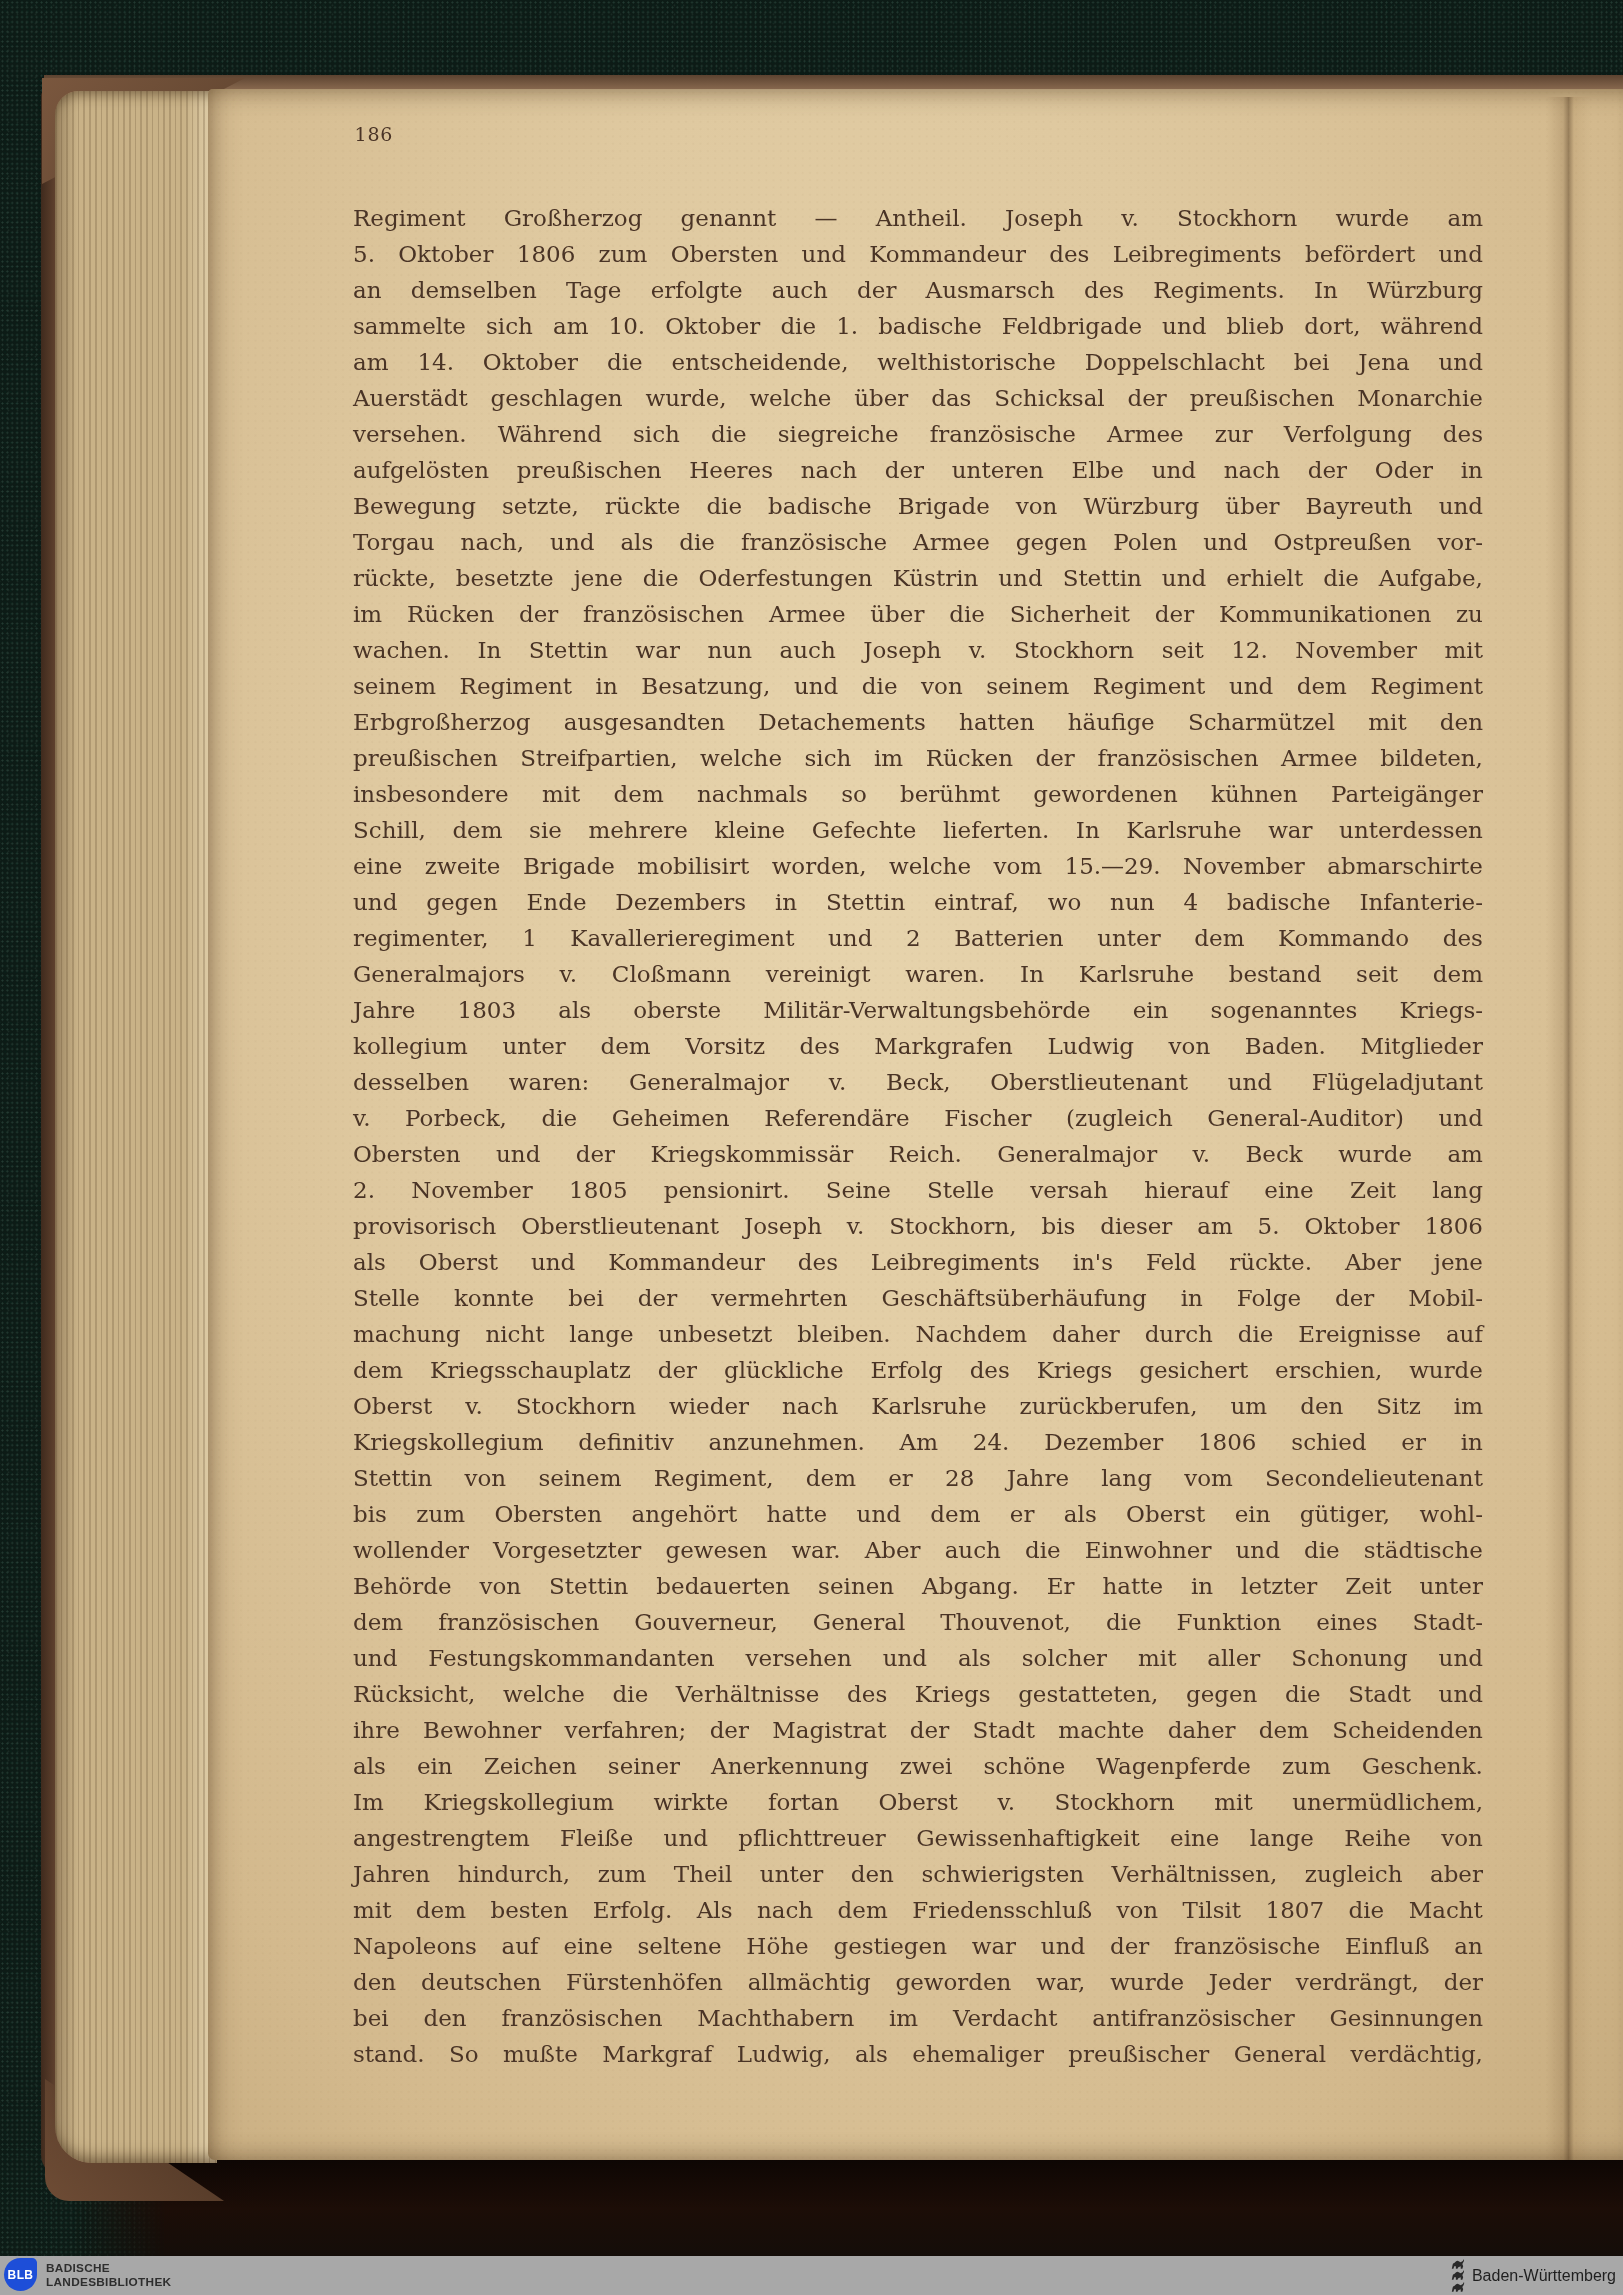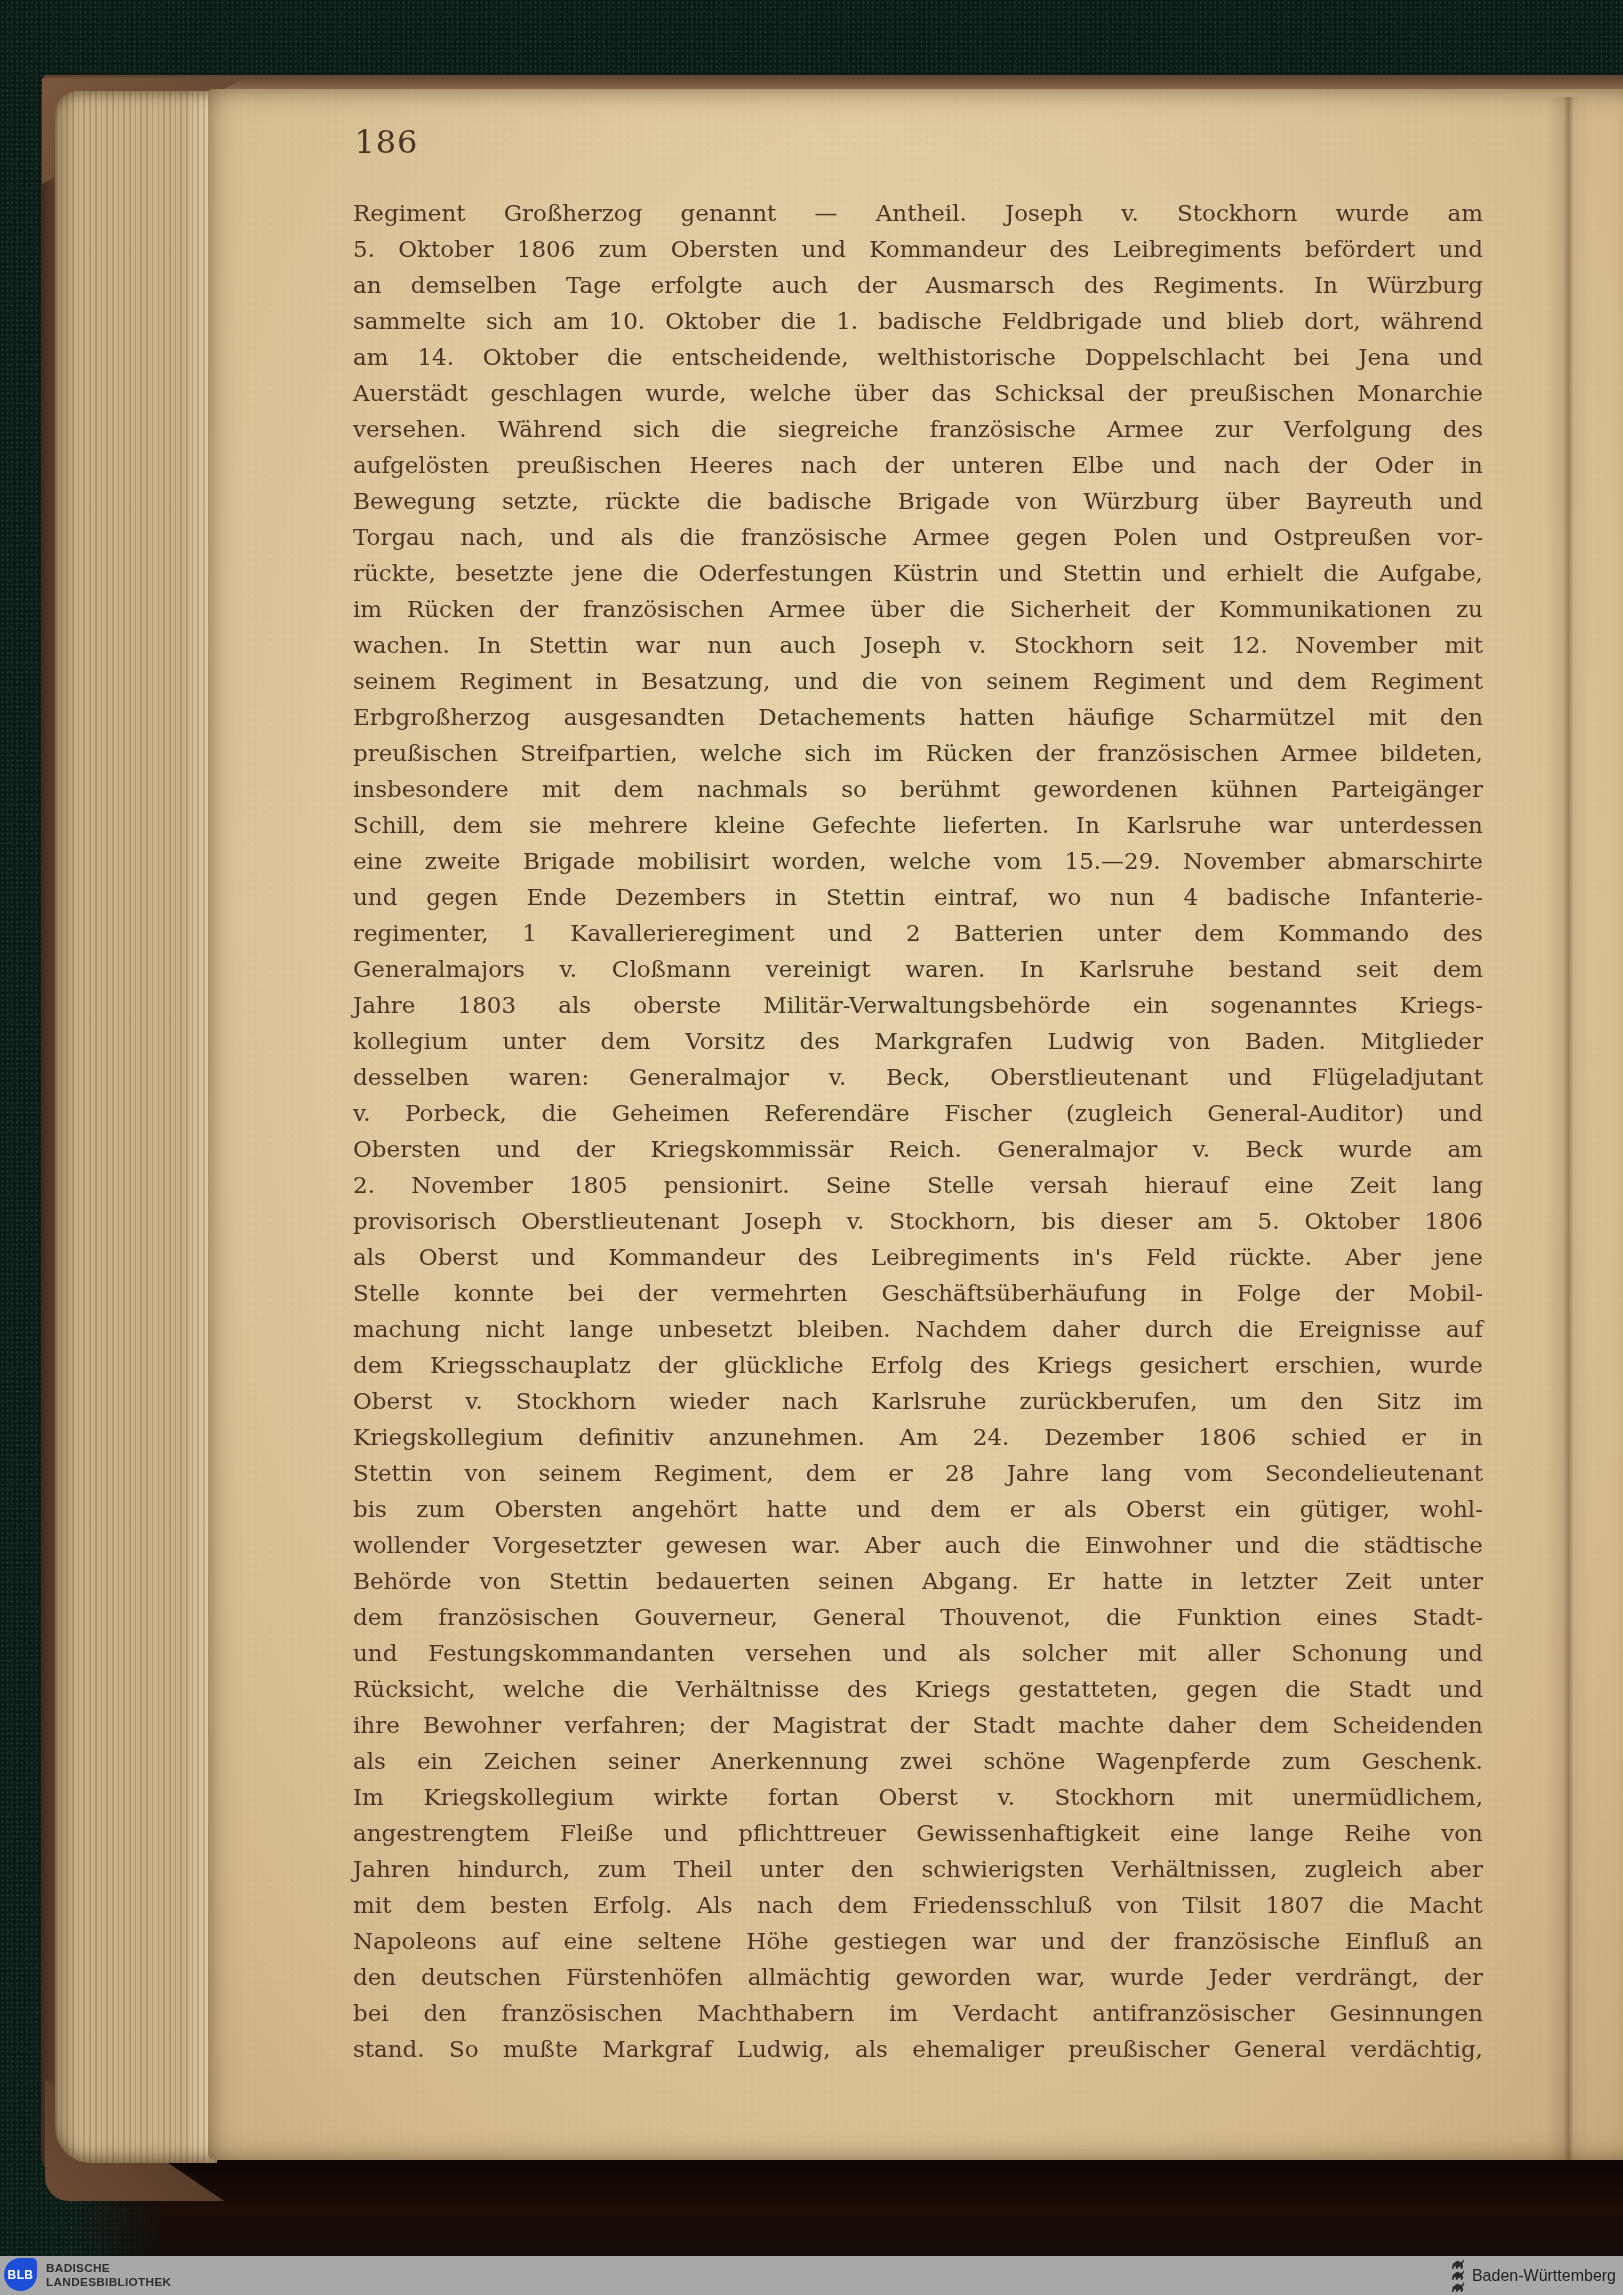--- a/index.html
+++ b/index.html
@@ -54,24 +54,24 @@
   .gutter-crease{position:absolute;top:8px;bottom:0;left:1338px;width:45px;
       background:linear-gradient(90deg,rgba(0,0,0,0) 0%,rgba(100,70,38,.18) 38%,rgba(70,46,22,.42) 50%,
                  rgba(150,115,70,.16) 62%,rgba(0,0,0,0) 100%);}
   .page-grain{position:absolute;inset:0;border-radius:inherit;opacity:.5;
       background-image:radial-gradient(rgba(120,90,55,.08) 0.8px, transparent 1.5px);
       background-size:7.3px 7.3px;}
 
   
   .ink{color:#4a3426;}
   .page-header{position:absolute;top:34px;left:145px;width:1130px;height:36px;}
-  .page-number{position:absolute;left:1.6px;top:0;font-size:32px;letter-spacing:0.8px;}
+  .page-number{position:absolute;left:1.6px;top:0;font-size:19px;letter-spacing:0.8px;}
   .header-title{display:block;text-align:center;font-size:24px;letter-spacing:0.4px;}
   .page-body{position:absolute;top:106px;left:145px;width:1130px;font-size:23px;}
-  .tline{display:flex;justify-content:space-between;height:36px;align-items:center;
+  .tline{display:flex;justify-content:space-between;height:36px;align-items:flex-end;
       white-space:nowrap;overflow:visible;}
   .tline span{display:inline-block;}
 
   
   .footer-bar{position:absolute;left:0;bottom:0;width:1624px;height:39px;background:#a8a8a8;
       font-family:"Liberation Sans","DejaVu Sans",sans-serif;}
   .blb-logo{position:absolute;left:4px;top:2.4px;width:33px;height:33px;
       border-radius:17px 4.9px 17px 17px;display:flex;align-items:center;justify-content:center;
       color:#ffffff;font-weight:bold;font-size:12px;letter-spacing:0.4px;}
   .lib-name{position:absolute;left:46px;top:4.9px;font-size:11.8px;font-weight:bold;

